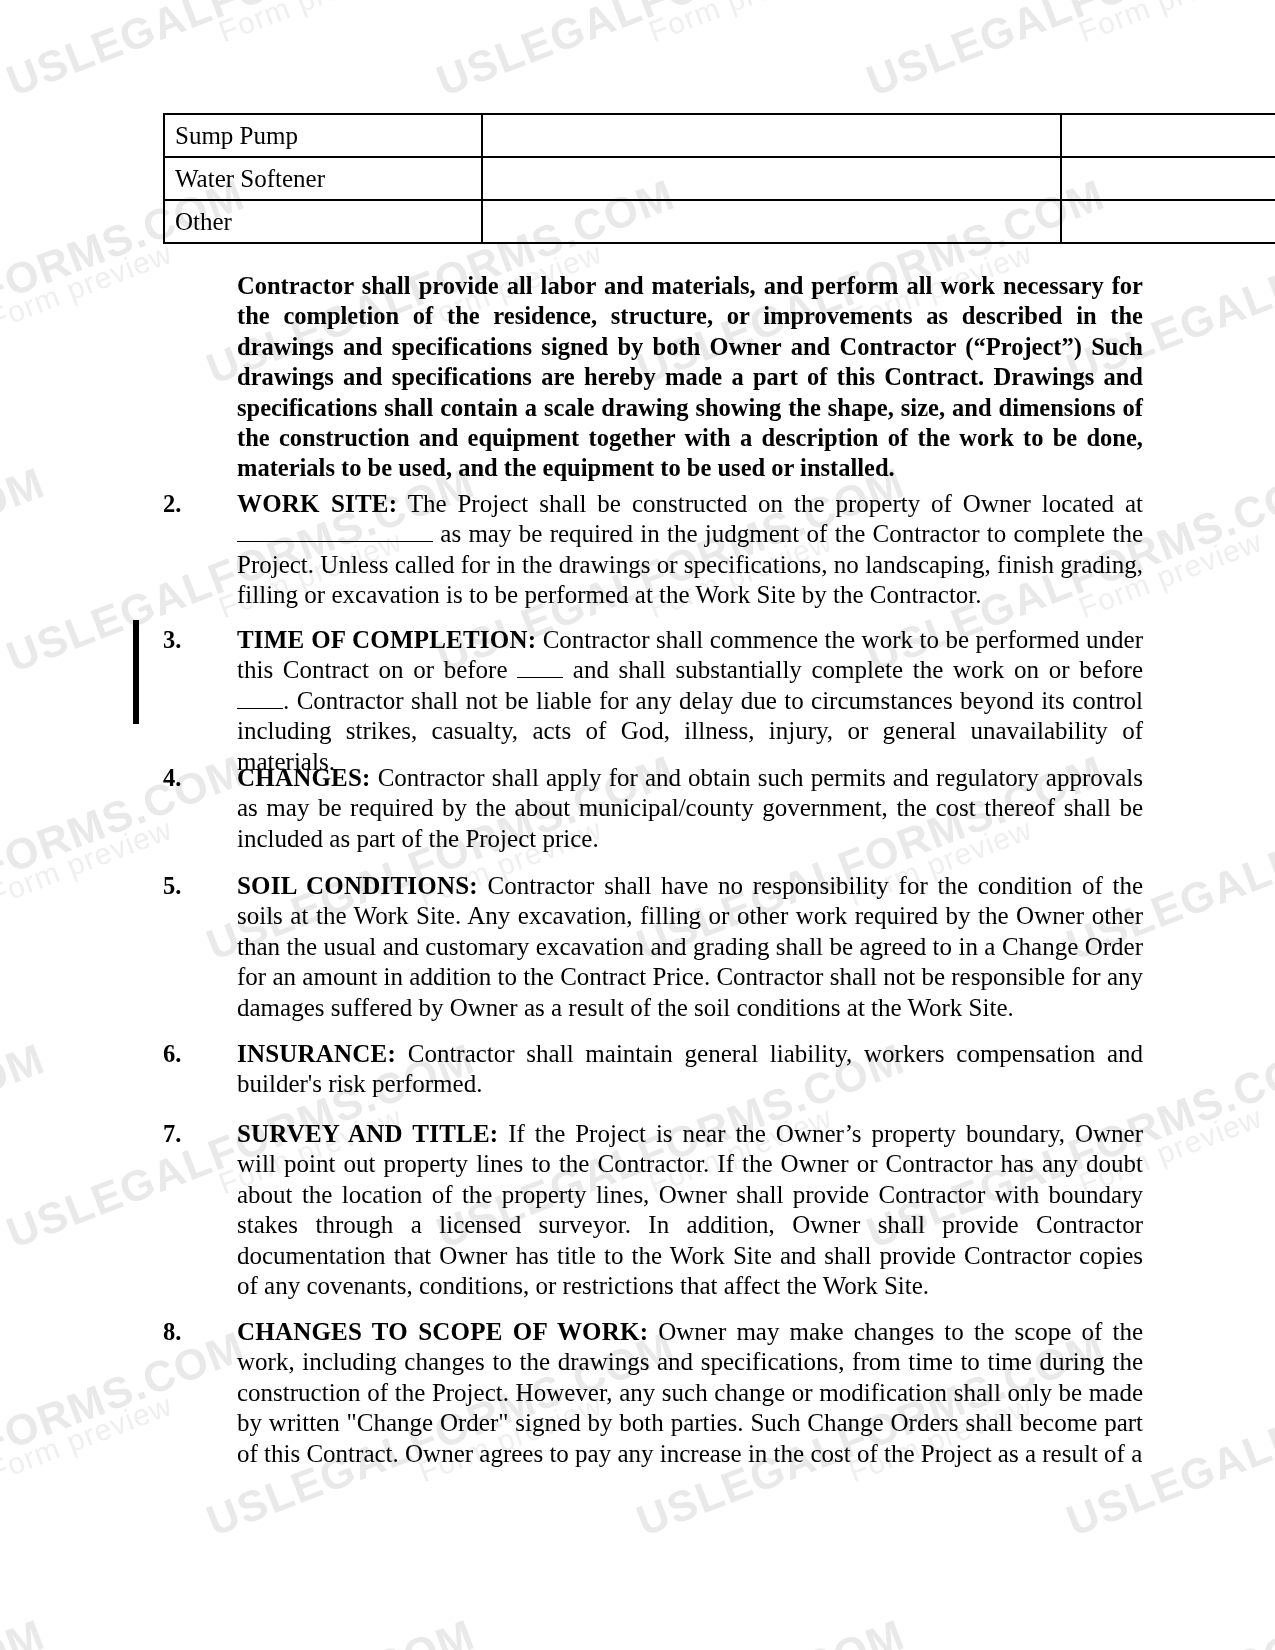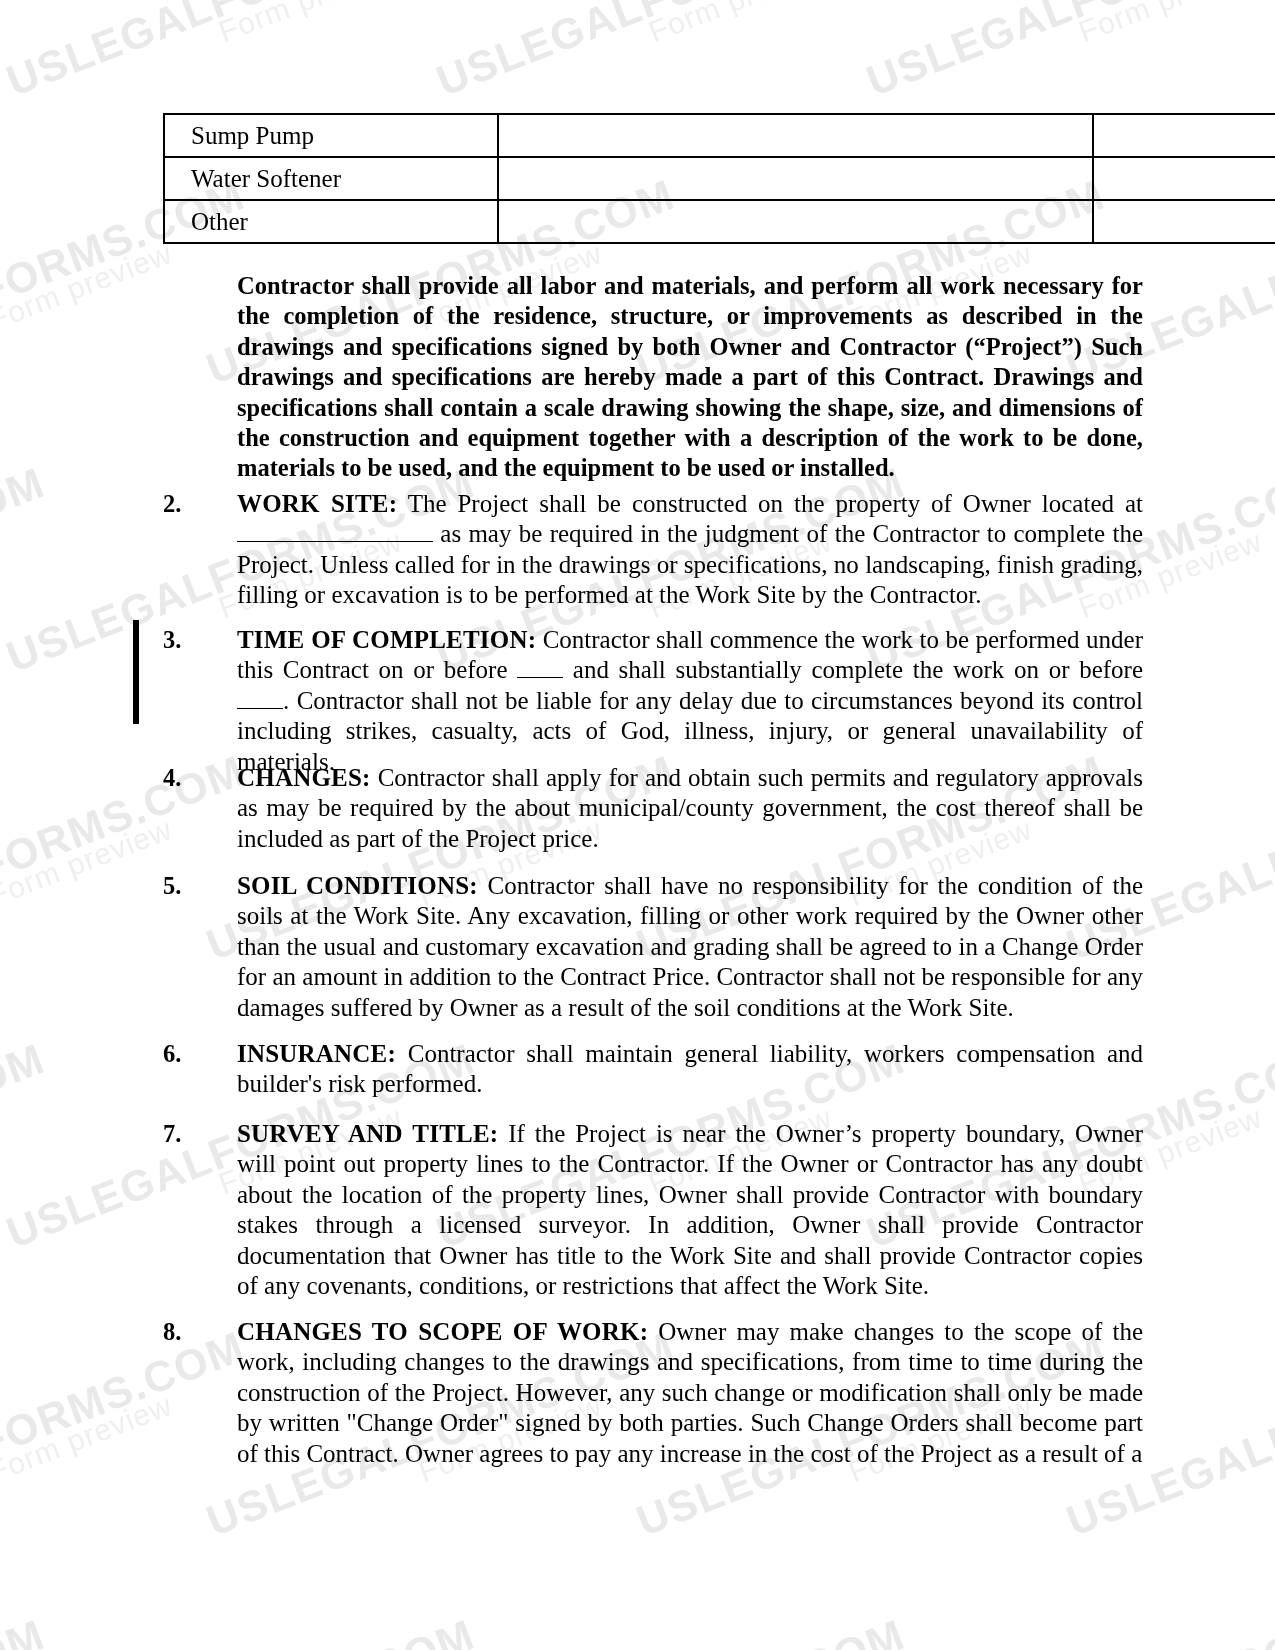--- a/index.html
+++ b/index.html
@@ -65,21 +65,21 @@
     position: absolute;
     left: 163px;
     top: 113px;
     width: 1092px;
     border-collapse: collapse;
     table-layout: fixed;
   }
   #appliance-table td {
     border: 2px solid #000;
     height: 41px;
-    padding: 0 0 0 26px;
+    padding: 0 0 0 10px;
     font-size: 25px;
     line-height: 41px;
     vertical-align: middle;
     background: transparent;
   }
   #appliance-table .col-label { width: 306px; }
   #appliance-table .col-mid   { width: 567px; }
   #appliance-table .col-right { width: 219px; }
 
   

